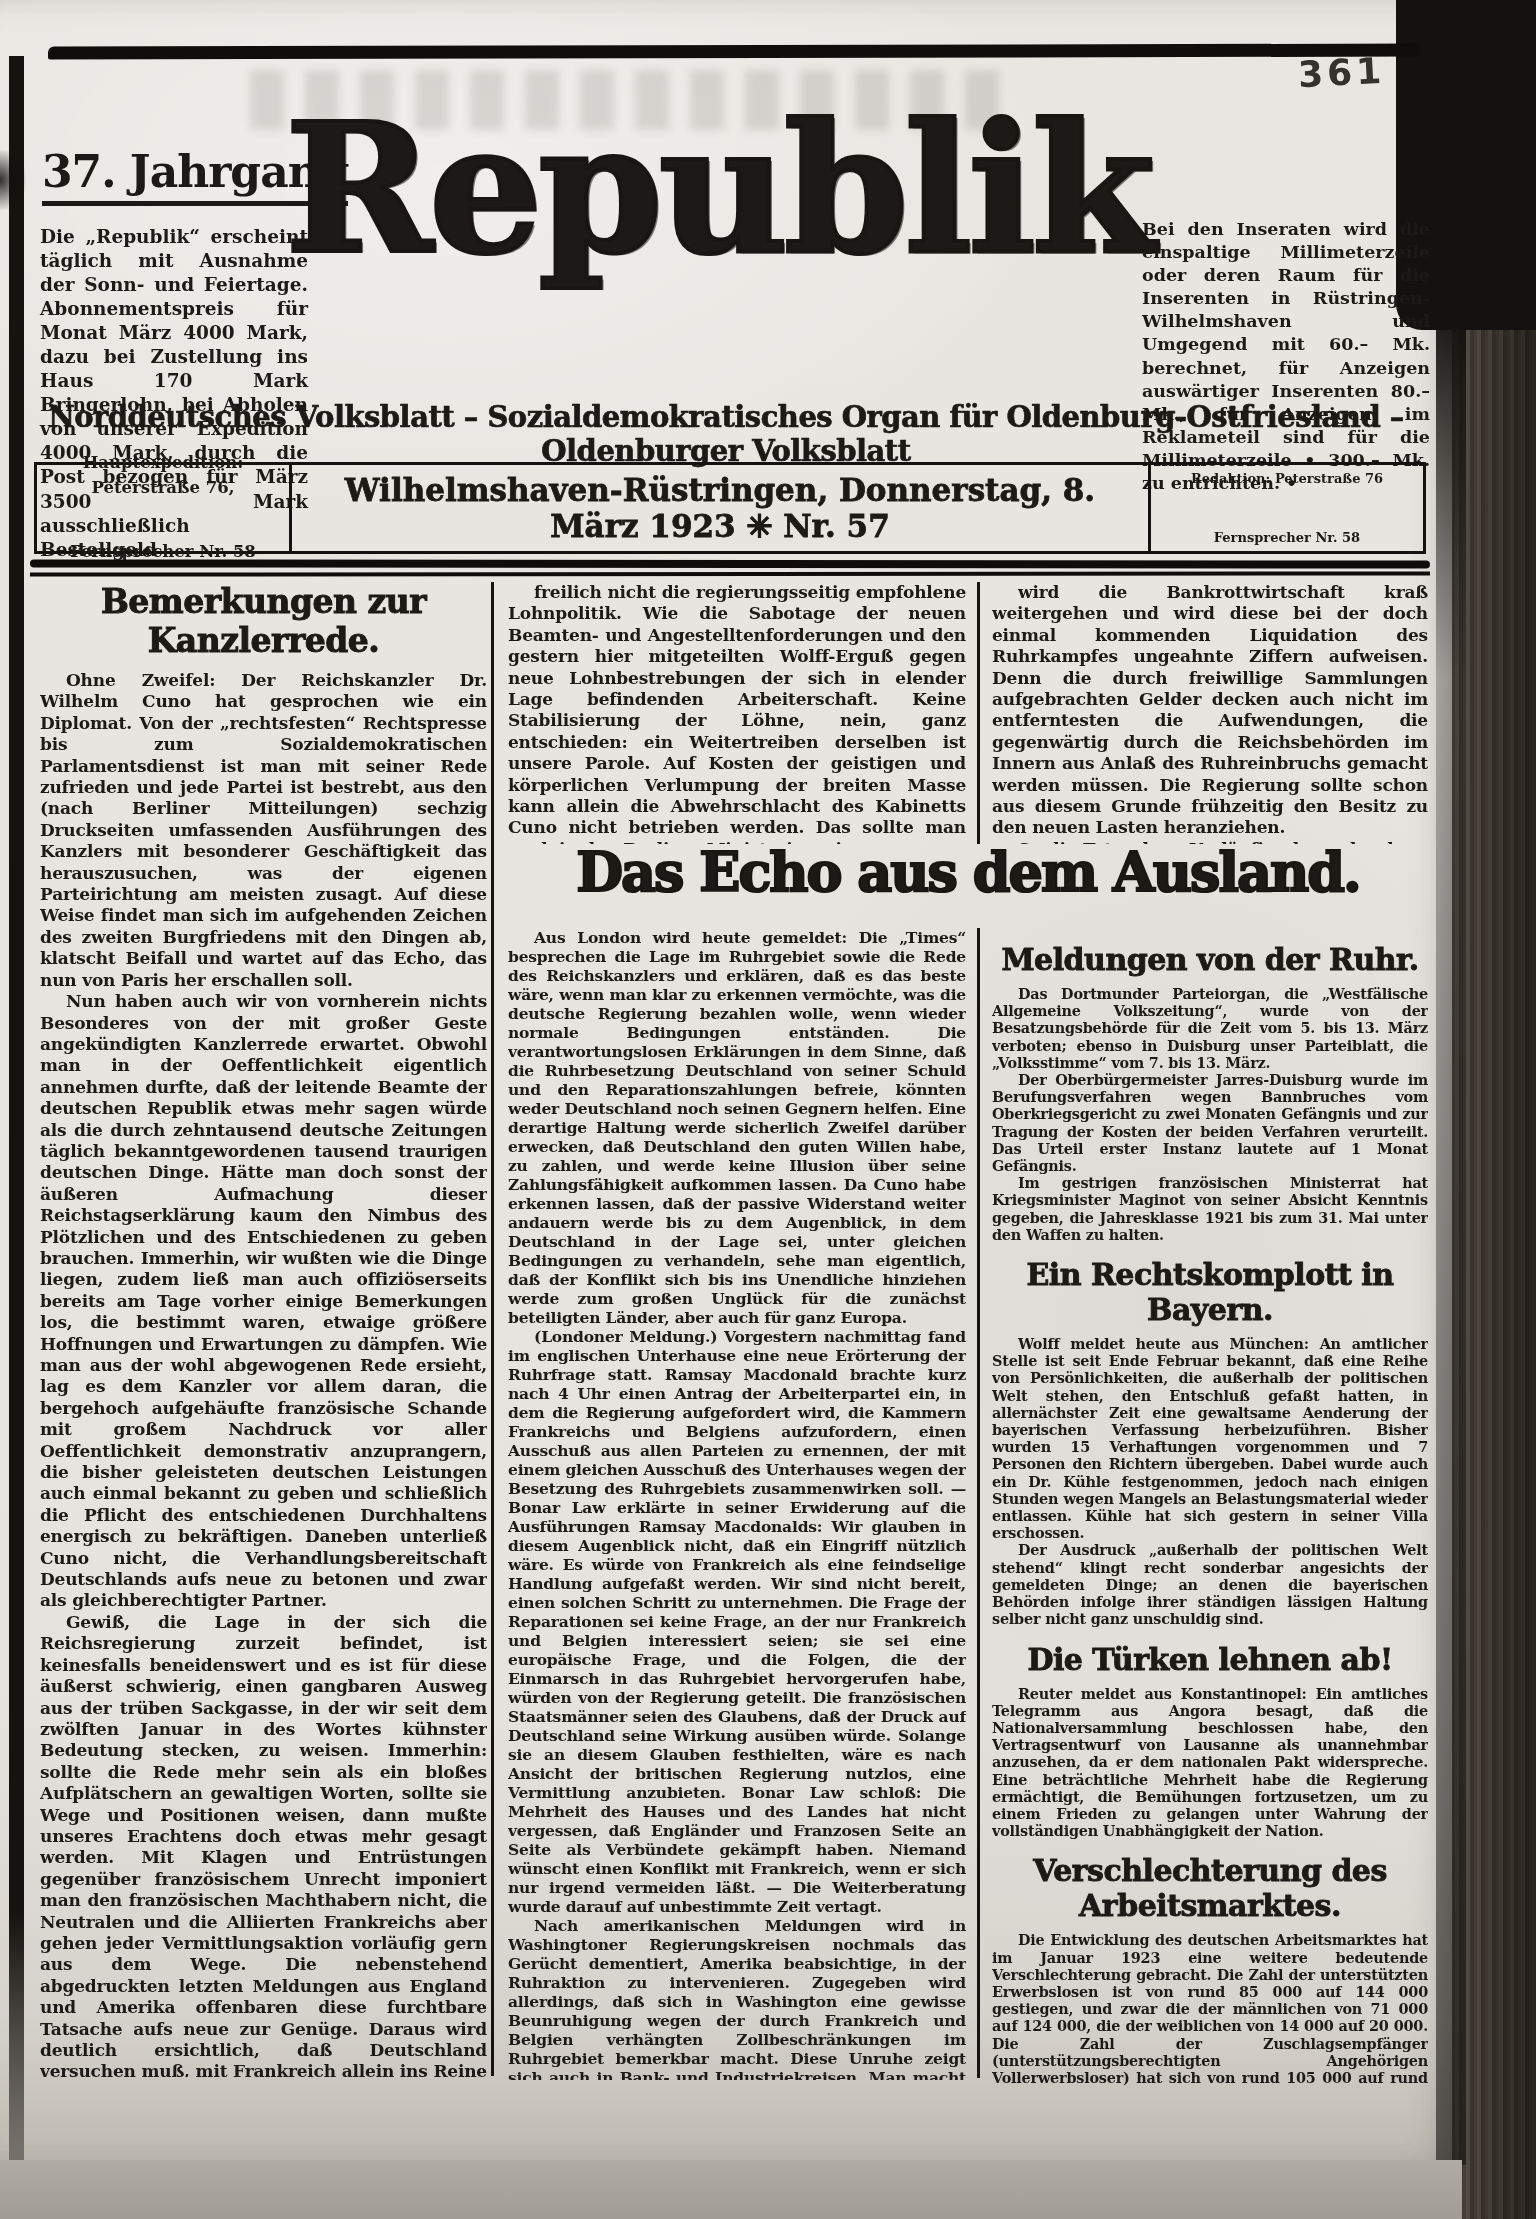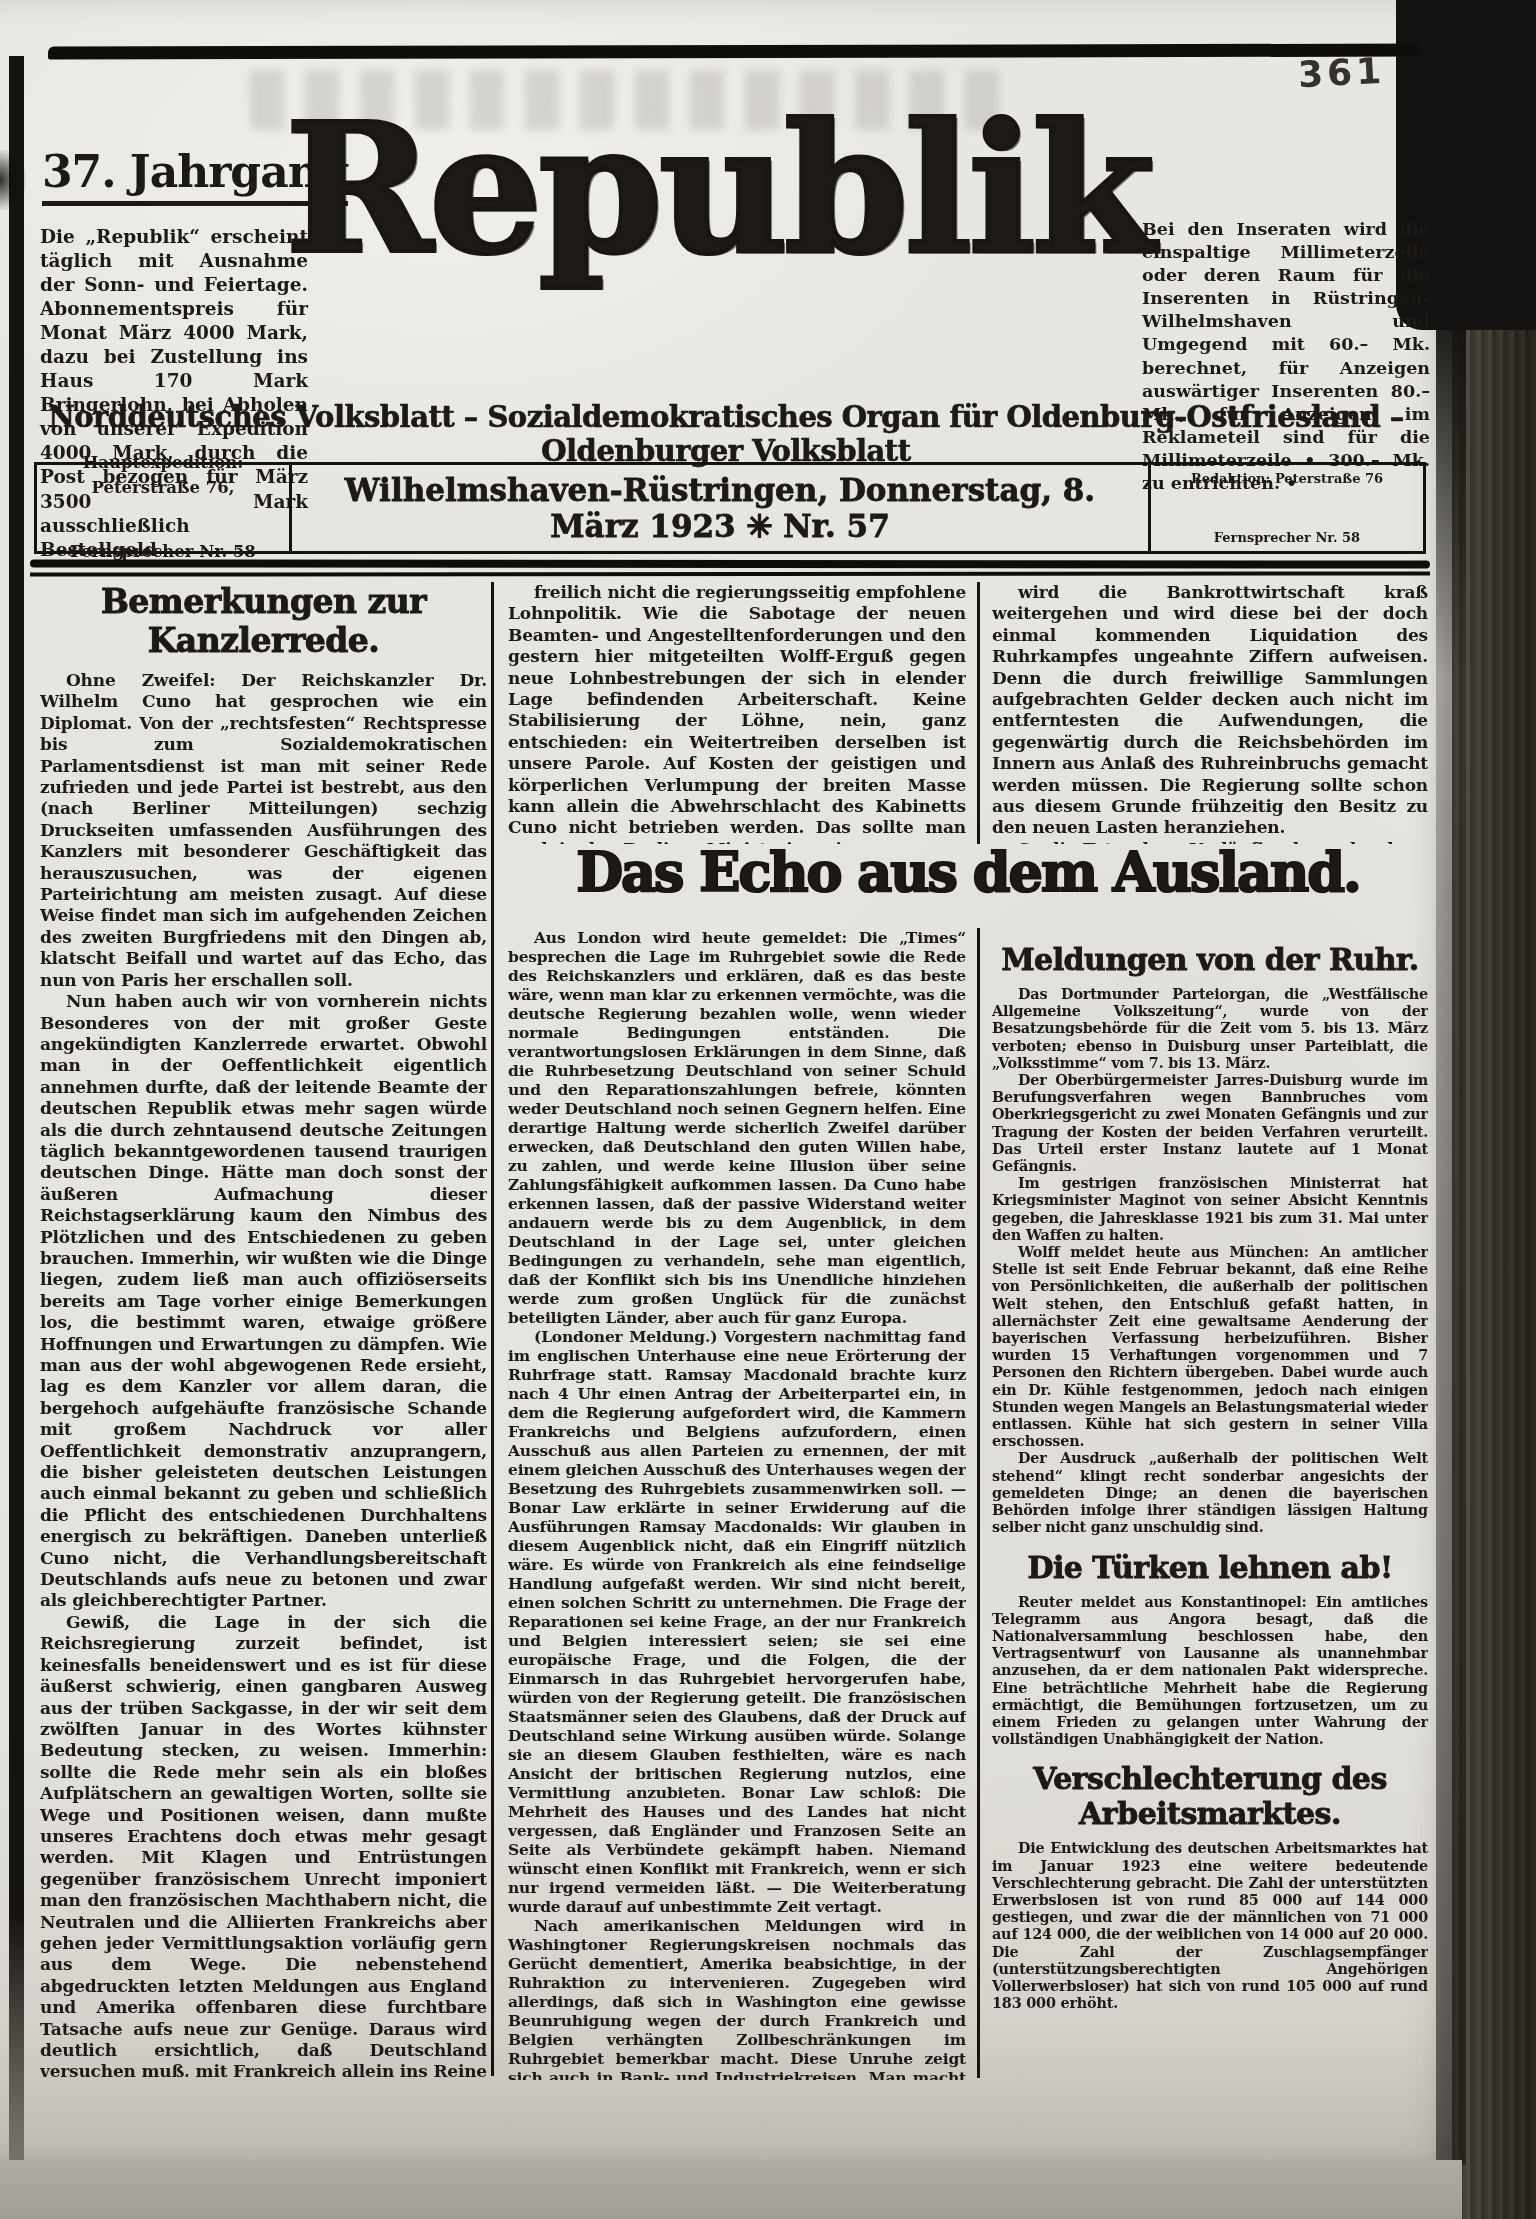--- a/index.html
+++ b/index.html
@@ -144,20 +144,21 @@
       <p class="para">Aus London wird heute gemeldet: Die „Times“ besprechen die Lage im Ruhrgebiet sowie die Rede des Reichskanzlers und erklären, daß es das beste wäre, wenn man klar zu erkennen vermöchte, was die deutsche Regierung bezahlen wolle, wenn wieder normale Bedingungen entständen. Die verantwortungslosen Erklärungen in dem Sinne, daß die Ruhrbesetzung Deutschland von seiner Schuld und den Reparationszahlungen befreie, könnten weder Deutschland noch seinen Gegnern helfen. Eine derartige Haltung werde sicherlich Zweifel darüber erwecken, daß Deutschland den guten Willen habe, zu zahlen, und werde keine Illusion über seine Zahlungsfähigkeit aufkommen lassen. Da Cuno habe erkennen lassen, daß der passive Widerstand weiter andauern werde bis zu dem Augenblick, in dem Deutschland in der Lage sei, unter gleichen Bedingungen zu verhandeln, sehe man eigentlich, daß der Konflikt sich bis ins Unendliche hinziehen werde zum großen Unglück für die zunächst beteiligten Länder, aber auch für ganz Europa.</p>
       <p class="para">(Londoner Meldung.) Vorgestern nachmittag fand im englischen Unterhause eine neue Erörterung der Ruhrfrage statt. Ramsay Macdonald brachte kurz nach 4 Uhr einen Antrag der Arbeiterpartei ein, in dem die Regierung aufgefordert wird, die Kammern Frankreichs und Belgiens aufzufordern, einen Ausschuß aus allen Parteien zu ernennen, der mit einem gleichen Ausschuß des Unterhauses wegen der Besetzung des Ruhrgebiets zusammenwirken soll. — Bonar Law erklärte in seiner Erwiderung auf die Ausführungen Ramsay Macdonalds: Wir glauben in diesem Augenblick nicht, daß ein Eingriff nützlich wäre. Es würde von Frankreich als eine feindselige Handlung aufgefaßt werden. Wir sind nicht bereit, einen solchen Schritt zu unternehmen. Die Frage der Reparationen sei keine Frage, an der nur Frankreich und Belgien interessiert seien; sie sei eine europäische Frage, und die Folgen, die der Einmarsch in das Ruhrgebiet hervorgerufen habe, würden von der Regierung geteilt. Die französischen Staatsmänner seien des Glaubens, daß der Druck auf Deutschland seine Wirkung ausüben würde. Solange sie an diesem Glauben festhielten, wäre es nach Ansicht der britischen Regierung nutzlos, eine Vermittlung anzubieten. Bonar Law schloß: Die Mehrheit des Hauses und des Landes hat nicht vergessen, daß Engländer und Franzosen Seite an Seite als Verbündete gekämpft haben. Niemand wünscht einen Konflikt mit Frankreich, wenn er sich nur irgend vermeiden läßt. — Die Weiterberatung wurde darauf auf unbestimmte Zeit vertagt.</p>
       <p class="para">Nach amerikanischen Meldungen wird in Washingtoner Regierungskreisen nochmals das Gerücht dementiert, Amerika beabsichtige, in der Ruhraktion zu intervenieren. Zugegeben wird allerdings, daß sich in Washington eine gewisse Beunruhigung wegen der durch Frankreich und Belgien verhängten Zollbeschränkungen im Ruhrgebiet bemerkbar macht. Diese Unruhe zeigt sich auch in Bank- und Industriekreisen. Man macht auch kein Hehl daraus, daß dieses Vorgehen nicht ohne Wirkung auf den amerikanischen Handel bleiben dürfte. Aber im übrigen wird ausdrücklich versichert, daß Amerika vorläufig sich in die Dinge Frankreichs nicht einmischen werde. Schließlich lege Amerika Wert auf eine Beteiligung am internationalen Schiedsgerichtshof, nicht aber auf eine etwaige Vermittlung zwischen Frankreich und Deutschland.</p>
     </div>
 
   <div class="col col-3-main">
       <div class="sub-headline">Meldungen von der Ruhr.</div>
       <p class="para">Das Dortmunder Parteiorgan, die „Westfälische Allgemeine Volkszeitung“, wurde von der Besatzungsbehörde für die Zeit vom 5. bis 13. März verboten; ebenso in Duisburg unser Parteiblatt, die „Volksstimme“ vom 7. bis 13. März.</p>
       <p class="para">Der Oberbürgermeister Jarres-Duisburg wurde im Berufungsverfahren wegen Bannbruches vom Oberkriegsgericht zu zwei Monaten Gefängnis und zur Tragung der Kosten der beiden Verfahren verurteilt. Das Urteil erster Instanz lautete auf 1 Monat Gefängnis.</p>
       <p class="para">Im gestrigen französischen Ministerrat hat Kriegsminister Maginot von seiner Absicht Kenntnis gegeben, die Jahresklasse 1921 bis zum 31. Mai unter den Waffen zu halten.</p>
+      <div class="sub-headline">Ein Rechtskomplott in Bayern.</div>
       <p class="para">Wolff meldet heute aus München: An amtlicher Stelle ist seit Ende Februar bekannt, daß eine Reihe von Persönlichkeiten, die außerhalb der politischen Welt stehen, den Entschluß gefaßt hatten, in allernächster Zeit eine gewaltsame Aenderung der bayerischen Verfassung herbeizuführen. Bisher wurden 15 Verhaftungen vorgenommen und 7 Personen den Richtern übergeben. Dabei wurde auch ein Dr. Kühle festgenommen, jedoch nach einigen Stunden wegen Mangels an Belastungsmaterial wieder entlassen. Kühle hat sich gestern in seiner Villa erschossen.</p>
       <p class="para">Der Ausdruck „außerhalb der politischen Welt stehend“ klingt recht sonderbar angesichts der gemeldeten Dinge; an denen die bayerischen Behörden infolge ihrer ständigen lässigen Haltung selber nicht ganz unschuldig sind.</p>
       <div class="sub-headline">Die Türken lehnen ab!</div>
       <p class="para">Reuter meldet aus Konstantinopel: Ein amtliches Telegramm aus Angora besagt, daß die Nationalversammlung beschlossen habe, den Vertragsentwurf von Lausanne als unannehmbar anzusehen, da er dem nationalen Pakt widerspreche. Eine beträchtliche Mehrheit habe die Regierung ermächtigt, die Bemühungen fortzusetzen, um zu einem Frieden zu gelangen unter Wahrung der vollständigen Unabhängigkeit der Nation.</p>
       <div class="sub-headline">Verschlechterung des Arbeitsmarktes.</div>
       <p class="para">Die Entwicklung des deutschen Arbeitsmarktes hat im Januar 1923 eine weitere bedeutende Verschlechterung gebracht. Die Zahl der unterstützten Erwerbslosen ist von rund 85 000 auf 144 000 gestiegen, und zwar die der männlichen von 71 000 auf 124 000, die der weiblichen von 14 000 auf 20 000. Die Zahl der Zuschlagsempfänger (unterstützungsberechtigten Angehörigen Vollerwerbsloser) hat sich von rund 105 000 auf rund 183 000 erhöht.</p>
     </div>
 
   <div class="bottom-strip"></div>
 </div>

